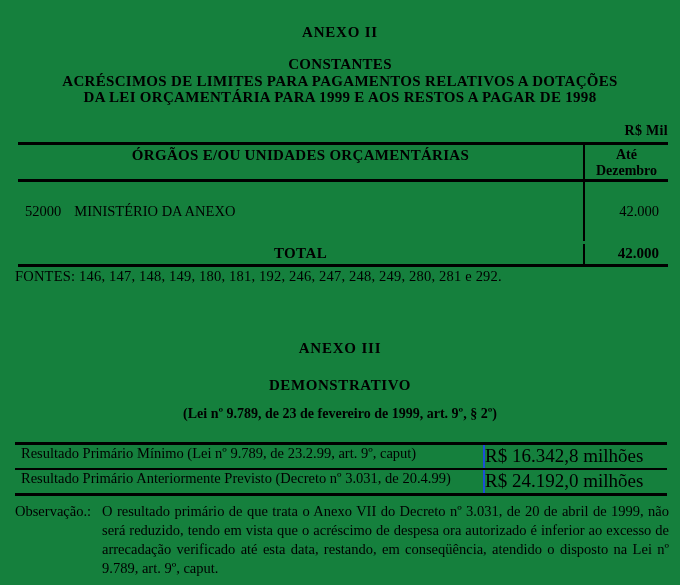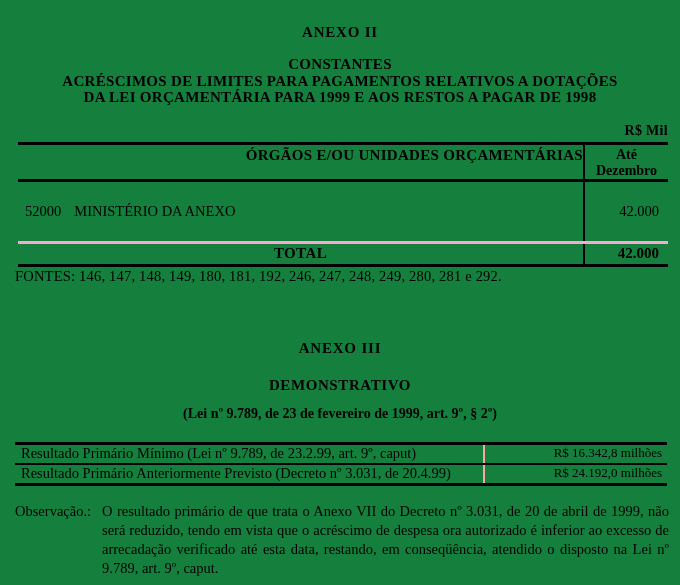--- a/index.html
+++ b/index.html
@@ -20,44 +20,44 @@
 
   .unit-label { position: absolute; top: 123px; right: 12px; font-size: 14px; font-weight: bold; letter-spacing: 0.3px; padding-left: 30px; }
 
   
   .table1 { position: absolute; left: 18px; top: 142px; width: 650px; }
   .t1-row { display: flex; }
   .t1-left  { width: 565px; box-sizing: border-box; }
   .t1-right { flex: 1; border-left: 2px solid #000; box-sizing: border-box; }
 
   .t1-header { border-top: 3px solid #000; border-bottom: 3px solid #000; }
-  .t1-header .t1-left { text-align: right; font-weight: bold; font-size: 15px; padding-top: 2px; letter-spacing: 0.3px; height: 34px; }
+  .t1-header .t1-left { text-align: center; font-weight: bold; font-size: 15px; padding-top: 2px; letter-spacing: 0.3px; height: 34px; }
   .t1-header .t1-right { text-align: center; font-weight: bold; font-size: 14px; line-height: 16px; padding-top: 2px; }
 
   .t1-data { height: 59px; }
   .t1-data .t1-left { display: flex; align-items: center; padding-left: 7px; font-size: 14.5px; }
   .t1-data .org-code { margin-right: 13px; }
   .t1-data .t1-right { display: flex; align-items: center; justify-content: flex-end; padding-right: 9px; font-size: 14.5px; }
 
-  .t1-total { border-top: 3px solid #f9a8d4; border-bottom: 3px solid #000; }
+  .t1-total { border-top: 3px solid #15803d; border-bottom: 3px solid #000; }
   .t1-total .t1-left { text-align: center; font-weight: bold; font-size: 15px; padding: 1px 0 2px; letter-spacing: 0.4px; }
   .t1-total .t1-right { text-align: right; font-weight: bold; font-size: 15px; padding: 1px 9px 2px 0; }
 
   .fontes { position: absolute; left: 15px; top: 268px; font-size: 14.5px; letter-spacing: 0.2px; }
 
   .anexo3-title { top: 340px; font-size: 15px; letter-spacing: 0.8px; }
   .demonstrativo { top: 377px; font-size: 15px; letter-spacing: 0.6px; }
   .law-ref { top: 406px; font-size: 14px; }
 
   
   .table2 { position: absolute; left: 15px; top: 442px; width: 652px; border-top: 3px solid #000; border-bottom: 3px solid #000; }
   .t2-row { display: flex; border-bottom: 2px solid #000; }
   .t2-row:last-child { border-bottom: none; }
   .t2-left { width: 468px; box-sizing: border-box; padding: 0 0 1px 6px; font-size: 14.5px; }
-  .t2-right { flex: 1; border-left: 2px solid #fca5a5; box-sizing: border-box; text-align: right; padding: 0 5px 1px 0; font-size: 13px; }
+  .t2-right { flex: 1; border-left: 2px solid #1d4ed8; box-sizing: border-box; text-align: left; padding: 0 5px 1px 0; font-size: 19px; }
 
   
   .observacao { position: absolute; left: 15px; top: 502px; width: 654px; display: flex; font-size: 14.5px; line-height: 19px; }
   .obs-label { width: 87px; flex-shrink: 0; }
   .obs-text { flex: 1; text-align: justify; }
 </style>
 </head>
 <body>
 
 <div class="page">

